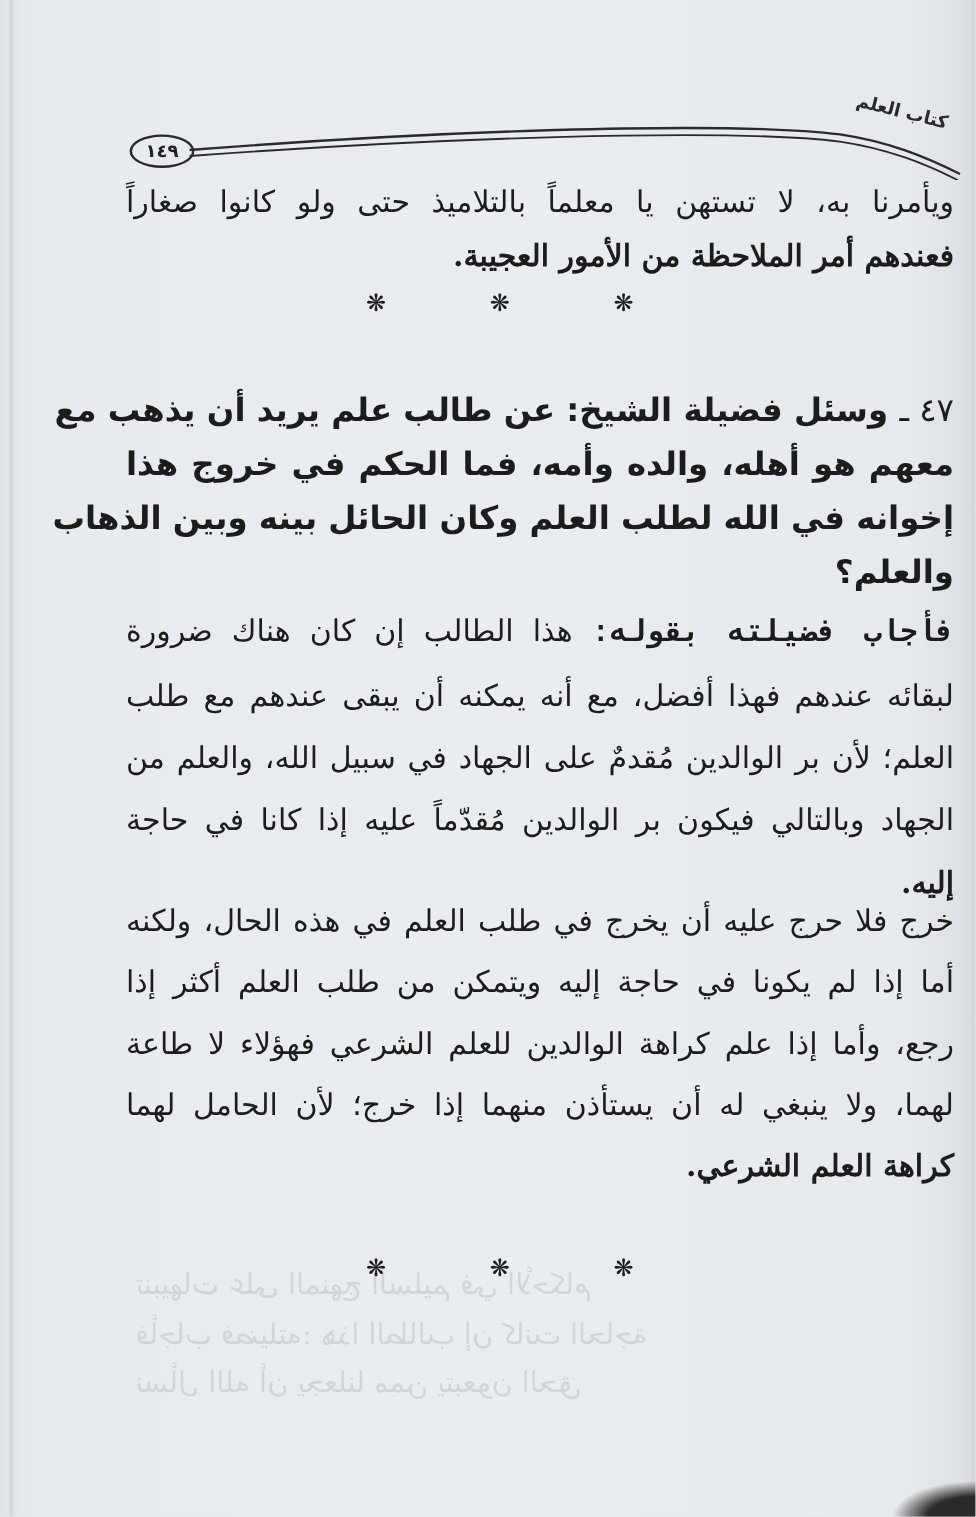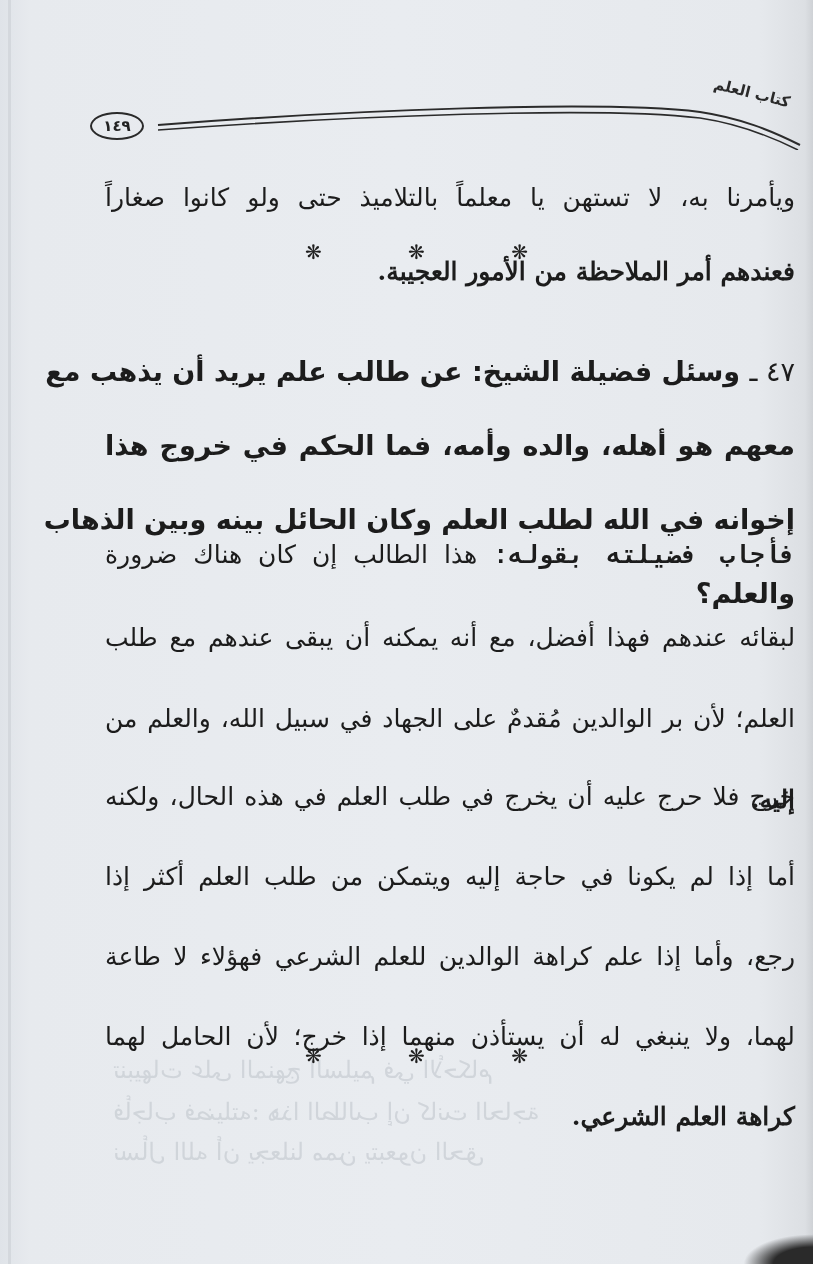--- a/index.html
+++ b/index.html
@@ -24,33 +24,33 @@
 
     
     .header { position: absolute; left: 0; top: 0; width: 813px; height: 150px; }
     .header svg { position: absolute; left: 0; top: 0; }
     .running-title {
       position: absolute; right: 22px; top: 84px;
       font-family: "DejaVu Sans", sans-serif; font-size: 15px; font-weight: bold;
       color: #2a2a2a; transform: rotate(14deg); direction: rtl;
     }
     .page-number {
-      position: absolute; left: 90px; top: 112px; width: 54px; height: 28px;
+      position: absolute; left: 108px; top: 112px; width: 54px; height: 28px;
       border: 2px solid #2a2a2a; border-radius: 50%;
       display: flex; align-items: center; justify-content: center;
       font-family: "DejaVu Sans", sans-serif; font-size: 15px; font-weight: bold; color: #222;
     }
 
     
     .text {
       position: absolute; right: 18px; width: 690px;
       direction: rtl; text-align: justify; text-align-last: right;
       color: #1c1c1c; font-family: "DejaVu Serif", serif;
     }
-    .line { display: block; white-space: nowrap; text-align: justify; text-align-last: justify; margin-top: 29px; }
+    .line { display: block; white-space: nowrap; text-align: justify; text-align-last: justify; }
     .line.short { text-align-last: right; font-weight: bold; }
 
     .p1 { top: 146px; font-size: 25px; line-height: 45px; }
     .sep { position: absolute; left: 0; width: 813px; text-align: center;
            font-size: 20px; color: #1f1f1f; letter-spacing: 40px; direction: ltr; }
     .sep1 { top: 240px; left: 30px; }
     .sep2 { top: 1044px; left: 30px; }
 
     .q { top: 320px; font-size: 27px; line-height: 45px; font-weight: bold; font-family: "DejaVu Sans", sans-serif; }
     .q .num { font-weight: normal; }
@@ -97,20 +97,21 @@
     <span class="line"><span class="num">٤٧ ـ</span> <span>وسئل فضيلة الشيخ: عن طالب علم يريد أن يذهب مع</span></span>
     <span class="line">معهم هو أهله، والده وأمه، فما الحكم في خروج هذا</span>
     <span class="line">إخوانه في الله لطلب العلم وكان الحائل بينه وبين الذهاب</span>
     <span class="line short">والعلم؟</span>
   </div>
 
   <div class="text a1">
     <span class="line"><span class="lead">فأجاب فضيلته بقوله:</span> <span>هذا الطالب إن كان هناك ضرورة</span></span>
     <span class="line">لبقائه عندهم فهذا أفضل، مع أنه يمكنه أن يبقى عندهم مع طلب</span>
     <span class="line">العلم؛ لأن بر الوالدين مُقدمٌ على الجهاد في سبيل الله، والعلم من</span>
+    <span class="line">الجهاد وبالتالي فيكون بر الوالدين مُقدّماً عليه إذا كانا في حاجة</span>
     <span class="line short">إليه.</span>
   </div>
 
   <div class="text a2">
     <span class="line">خرج فلا حرج عليه أن يخرج في طلب العلم في هذه الحال، ولكنه</span>
     <span class="line">أما إذا لم يكونا في حاجة إليه ويتمكن من طلب العلم أكثر إذا</span>
     <span class="line">رجع، وأما إذا علم كراهة الوالدين للعلم الشرعي فهؤلاء لا طاعة</span>
     <span class="line">لهما، ولا ينبغي له أن يستأذن منهما إذا خرج؛ لأن الحامل لهما</span>
     <span class="line short">كراهة العلم الشرعي.</span>
   </div>

